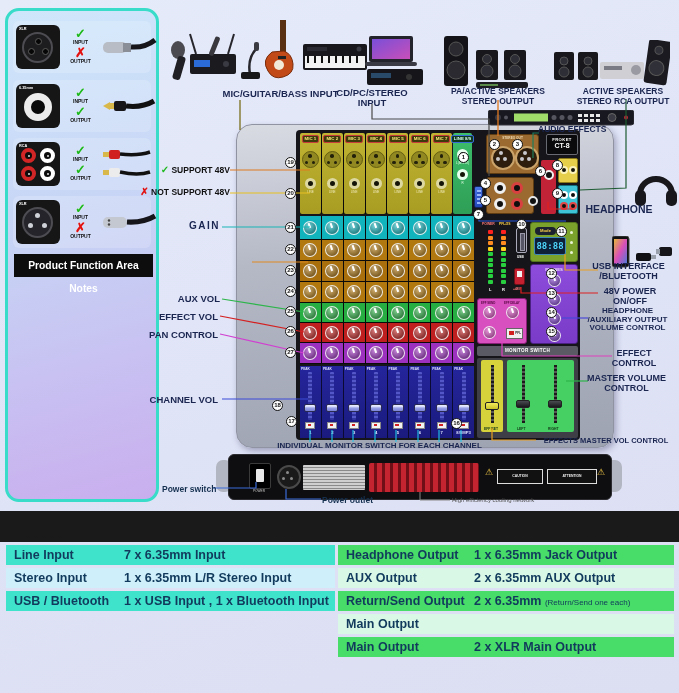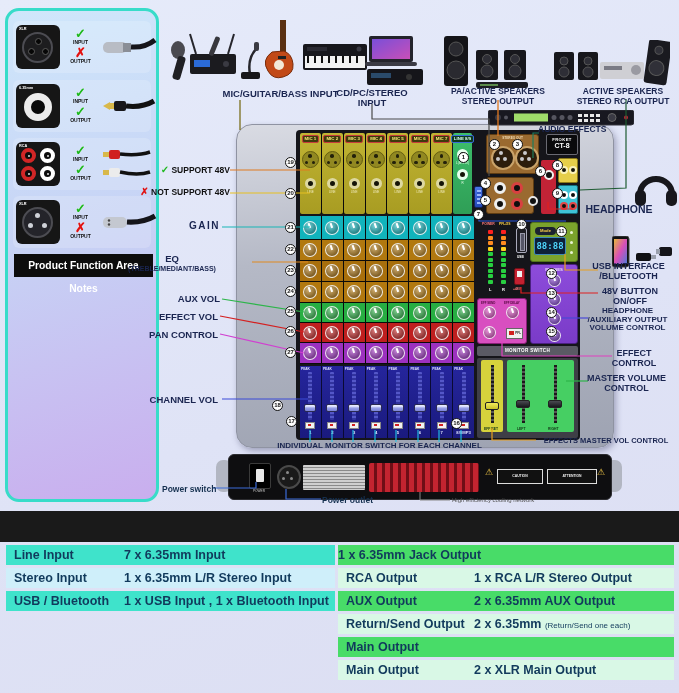--- a/index.html
+++ b/index.html
@@ -961,34 +961,31 @@
   </div>
   <div class="ann" id="lbl-fx">AUDIO EFFECTS</div>
 
   <div class="ann" id="lbl-support">
     <span class="ckin">✓</span> <span>SUPPORT 48V</span>
   </div>
   <div class="ann" id="lbl-nosupport">
     <span class="ckx">✗</span> <span>NOT SUPPORT 48V</span>
   </div>
   <div class="ann" id="lbl-gain">GAIN</div>
-  <div class="ann" id="lbl-eq">
-    <span>EQ</span><br><span class="sub">(TREBLE/MEDIANT/BASS)</span>
-  </div>
   <div class="ann" id="lbl-aux">AUX VOL</div>
   <div class="ann" id="lbl-effvol">EFFECT VOL</div>
   <div class="ann" id="lbl-pan">PAN CONTROL</div>
   <div class="ann" id="lbl-chvol">CHANNEL VOL</div>
 
   <div class="ann" id="lbl-hp">HEADPHONE</div>
   <div class="ann" id="lbl-usbif">
     <span>USB INTERFACE</span><br><span>/BLUETOOTH</span>
   </div>
   <div class="ann" id="lbl-48v">
-    <span>48V BUTTON</span><br><span>ON/OFF</span>
+    <span>48V POWER</span><br><span>ON/OFF</span>
   </div>
   <div class="ann" id="lbl-hpaux">
     <span>HEADPHONE</span><br><span>/AUXILIARY OUTPUT</span><br><span>VOLUME CONTROL</span>
   </div>
   <div class="ann" id="lbl-effctl">
     <span>EFFECT</span><br><span>CONTROL</span>
   </div>
   <div class="ann" id="lbl-master">
     <span>MASTER VOLUME</span><br><span>CONTROL</span>
   </div>
@@ -1012,25 +1009,22 @@
       <span class="tl">Stereo Input</span>
       <span class="tv"><span>1 x 6.35mm L/R Stereo Input</span> <span class="tnote"></span></span>
     </div>
       <div class="trow">
       <span class="tl">USB / Bluetooth</span>
       <span class="tv"><span>1 x USB Input , 1 x Bluetooth Input</span> <span class="tnote"></span></span>
     </div>
     </div>
   <div class="tcol" id="tout">
       <div class="trow">
+      <span class="tl">Headphone Output</span>
       <span class="tv"><span>1 x 6.35mm Jack Output</span> <span class="tnote"></span></span>
-    </div>
-      <div class="trow">
-      <span class="tl">RCA Output</span>
-      <span class="tv"><span>1 x RCA L/R Stereo Output</span> <span class="tnote"></span></span>
     </div>
       <div class="trow">
       <span class="tl">AUX Output</span>
       <span class="tv"><span>2 x 6.35mm AUX Output</span> <span class="tnote"></span></span>
     </div>
       <div class="trow">
       <span class="tl">Return/Send Output</span>
       <span class="tv"><span>2 x 6.35mm</span> <span class="tnote">(Return/Send one each)</span></span>
     </div>
       <div class="trow">

